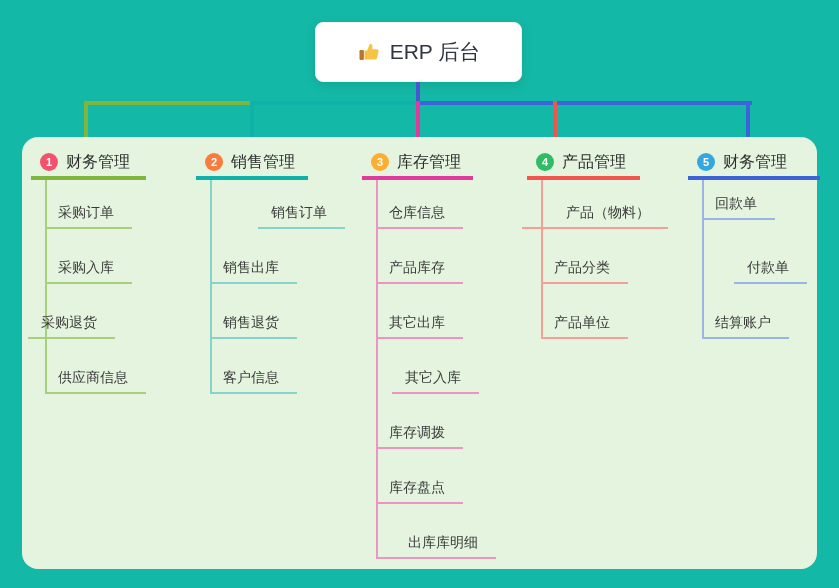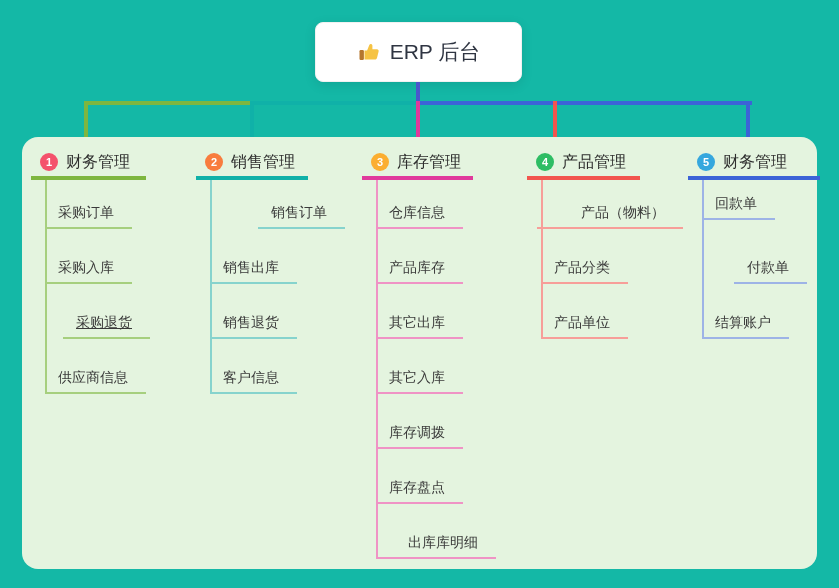--- a/index.html
+++ b/index.html
@@ -74,21 +74,21 @@
         <div class="badge" style="background: rgb(244, 82, 108);">1</div>
         <span>财务管理</span>
       </div>
       <div class="rail" style="left: 45px; top: 180px; height: 214px; background: rgb(166, 207, 126);"></div>
       <div class="child" style="left: 45px; top: 203px; border-bottom-color: rgb(166, 207, 126);">
         <span>采购订单</span>
       </div>
       <div class="child" style="left: 45px; top: 258px; border-bottom-color: rgb(166, 207, 126);">
         <span>采购入库</span>
       </div>
-      <div class="child" style="left: 63px; top: 313px; border-bottom-color: rgb(166, 207, 126); text-decoration: underline;">
+      <div class="child" style="left: 28px; top: 313px; border-bottom-color: rgb(166, 207, 126);">
         <span>采购退货</span>
       </div>
       <div class="child" style="left: 45px; top: 368px; border-bottom-color: rgb(166, 207, 126);">
         <span>供应商信息</span>
       </div>
       <div class="branch-title" style="left: 196px; width: 103px; border-bottom-color: rgb(16, 177, 168);">
         <div class="badge" style="background: rgb(248, 124, 62);">2</div>
         <span>销售管理</span>
       </div>
       <div class="rail" style="left: 210px; top: 180px; height: 214px; background: rgb(134, 211, 205);"></div>
@@ -111,38 +111,38 @@
       <div class="rail" style="left: 376px; top: 180px; height: 379px; background: rgb(239, 147, 197);"></div>
       <div class="child" style="left: 376px; top: 203px; border-bottom-color: rgb(239, 147, 197);">
         <span>仓库信息</span>
       </div>
       <div class="child" style="left: 376px; top: 258px; border-bottom-color: rgb(239, 147, 197);">
         <span>产品库存</span>
       </div>
       <div class="child" style="left: 376px; top: 313px; border-bottom-color: rgb(239, 147, 197);">
         <span>其它出库</span>
       </div>
-      <div class="child" style="left: 376px; top: 368px; border-bottom-color: rgb(239, 147, 197);">
+      <div class="child" style="left: 392px; top: 368px; border-bottom-color: rgb(239, 147, 197);">
         <span>其它入库</span>
       </div>
       <div class="child" style="left: 376px; top: 423px; border-bottom-color: rgb(239, 147, 197);">
         <span>库存调拨</span>
       </div>
       <div class="child" style="left: 376px; top: 478px; border-bottom-color: rgb(239, 147, 197);">
         <span>库存盘点</span>
       </div>
       <div class="child" style="left: 376px; top: 533px; border-bottom-color: rgb(239, 147, 197); padding-left: 32px;">
         <span>出库库明细</span>
       </div>
       <div class="branch-title" style="left: 527px; width: 104px; border-bottom-color: rgb(242, 85, 78);">
         <div class="badge" style="background: rgb(46, 189, 100);">4</div>
         <span>产品管理</span>
       </div>
       <div class="rail" style="left: 541px; top: 180px; height: 159px; background: rgb(247, 158, 153);"></div>
-      <div class="child" style="left: 537px; top: 203px; border-bottom-color: rgb(247, 158, 153); padding-left: 44px;">
+      <div class="child" style="left: 522px; top: 203px; border-bottom-color: rgb(247, 158, 153); padding-left: 44px;">
         <span>产品（物料）</span>
       </div>
       <div class="child" style="left: 541px; top: 258px; border-bottom-color: rgb(247, 158, 153); align-items: flex-end;">
         <span>产品分类</span>
       </div>
       <div class="child" style="left: 541px; top: 313px; border-bottom-color: rgb(247, 158, 153);">
         <span>产品单位</span>
       </div>
       <div class="branch-title" style="left: 688px; width: 123px; border-bottom-color: rgb(60, 99, 215);">
         <div class="badge" style="background: rgb(53, 167, 222);">5</div>

